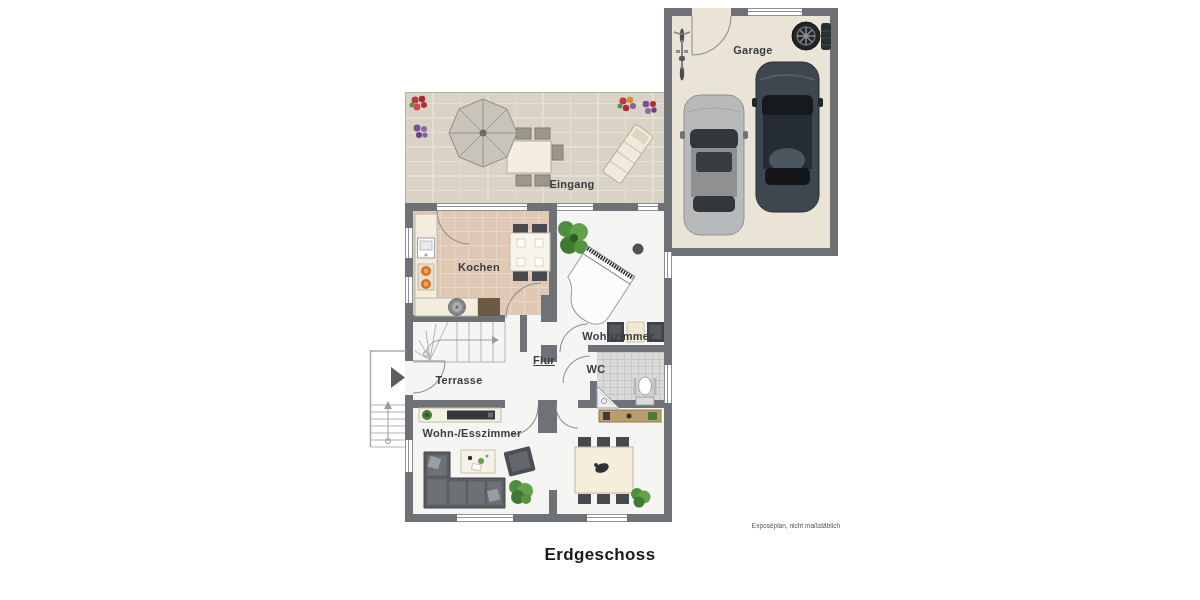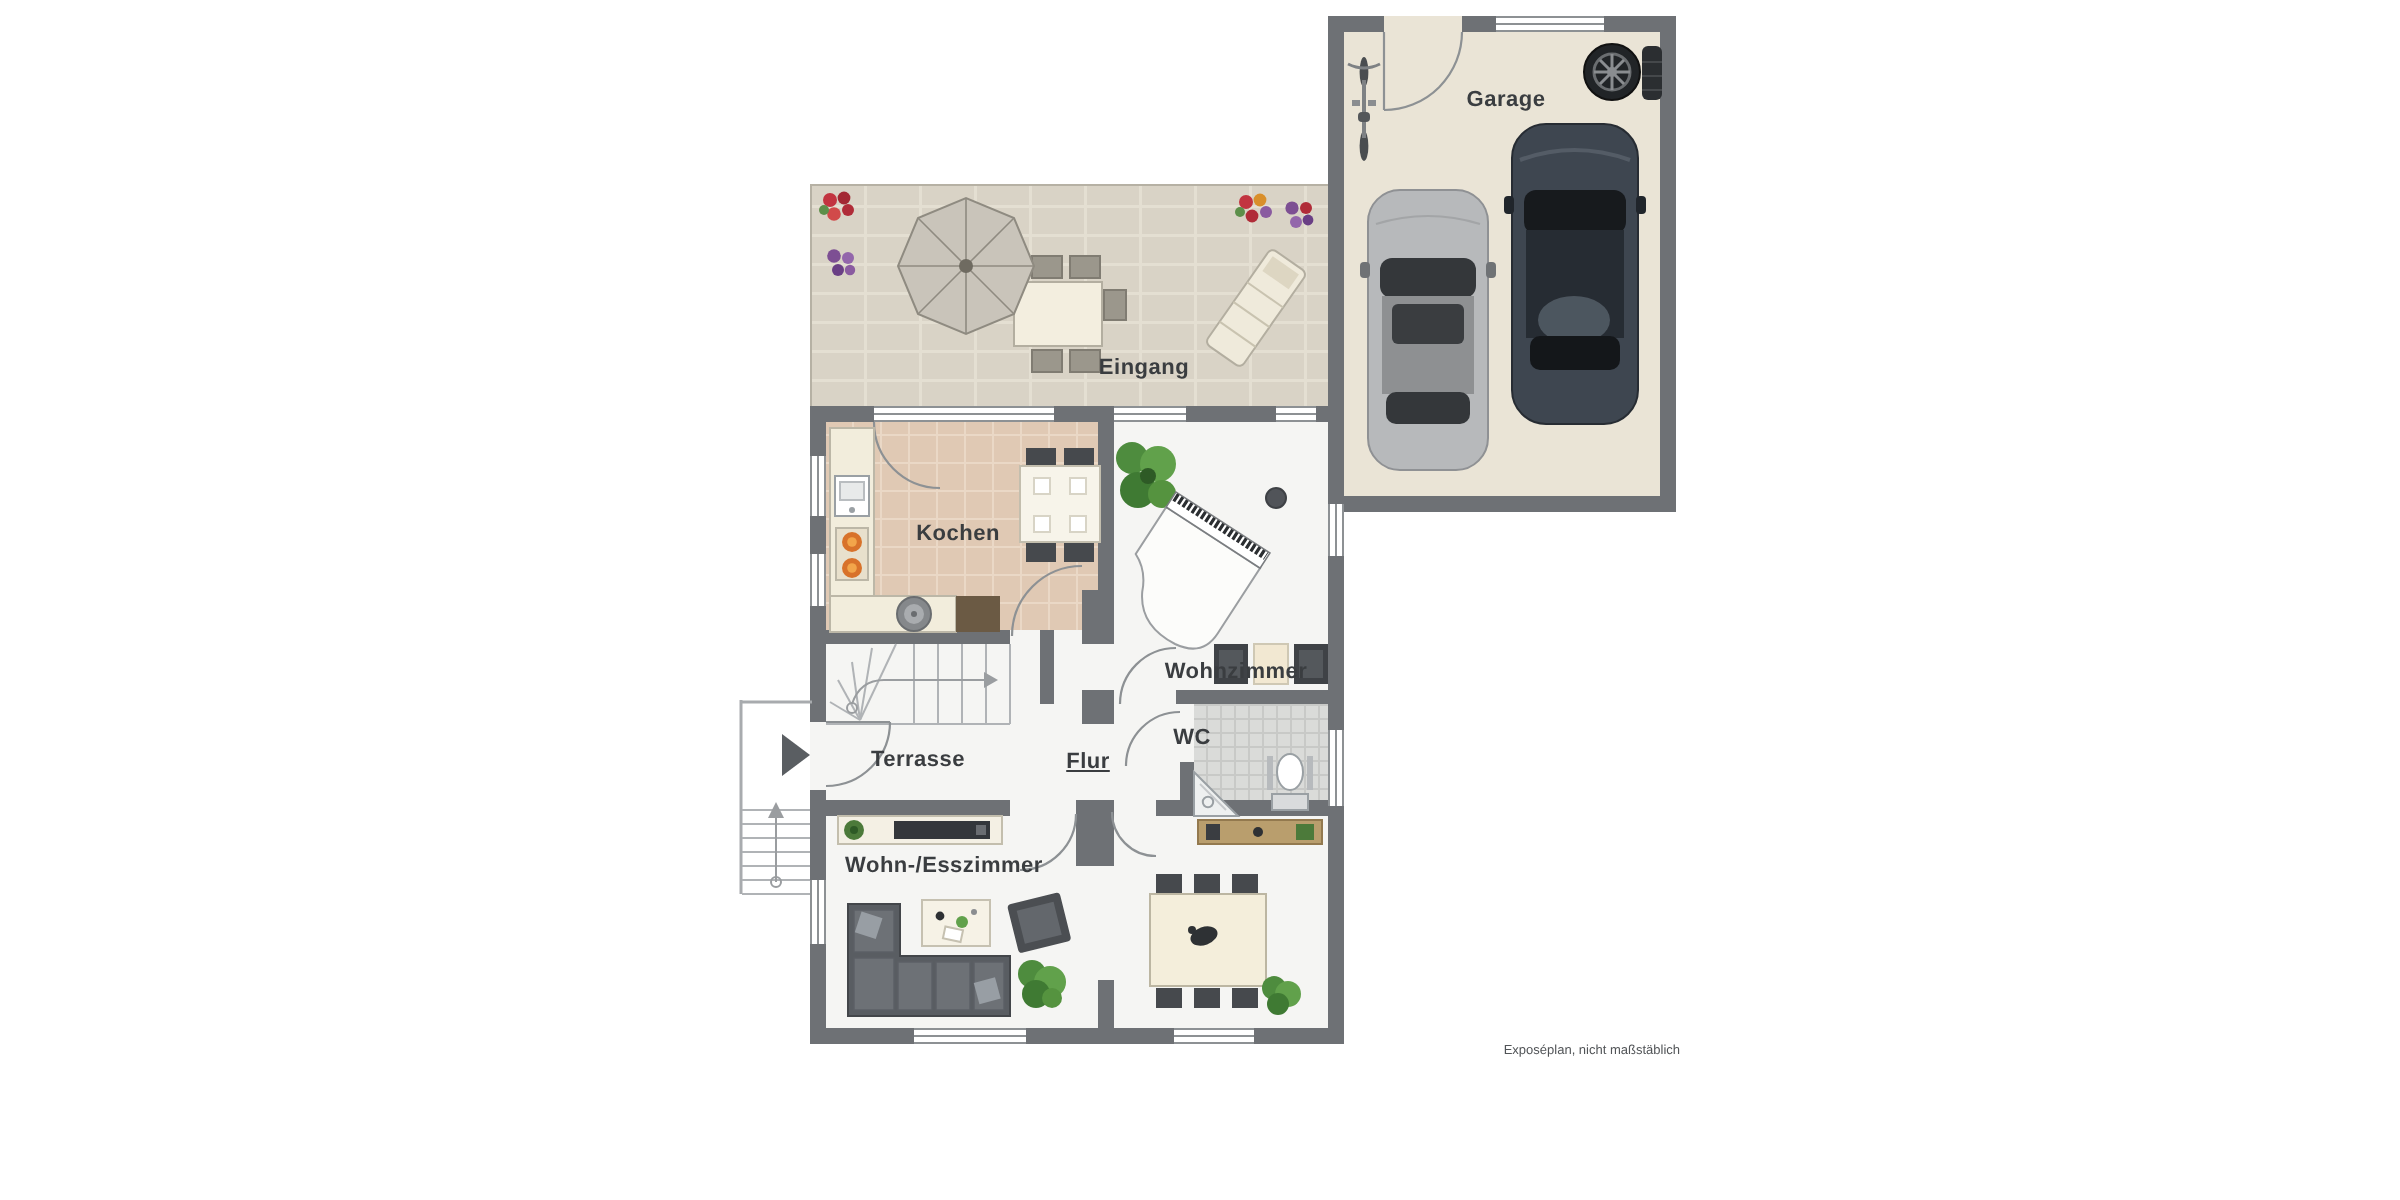--- a/index.html
+++ b/index.html
@@ -360,17 +360,18 @@
       <rect x="818" y="98" width="5" height="9" rx="2" fill="#20252b"></rect>
     </g>
   </svg>
 
   <div class="lbl" style="left:572px;top:184px;">Eingang</div>
   <div class="lbl" style="left:753px;top:50px;">Garage</div>
   <div class="lbl" style="left:479px;top:267px;">Kochen</div>
   <div class="lbl" style="left:618px;top:314px;margin-top:22px;">Wohnzimmer</div>
   <div class="lbl" style="left:596px;top:369px;">WC</div>
   <div class="lbl" style="left:459px;top:380px;">Terrasse</div>
-  <div class="lbl" style="left:544px;top:381px;text-decoration:underline;">Flur</div>
+  <div class="lbl" style="left:544px;top:360px;text-decoration:underline;">Flur</div>
   <div class="lbl" style="left:472px;top:433px;">Wohn-/Esszimmer</div>
 
+  <div id="title">Erdgeschoss</div>
   <div id="footnote">Exposéplan, nicht maßstäblich</div>
 </div>
 
 </body></html>

